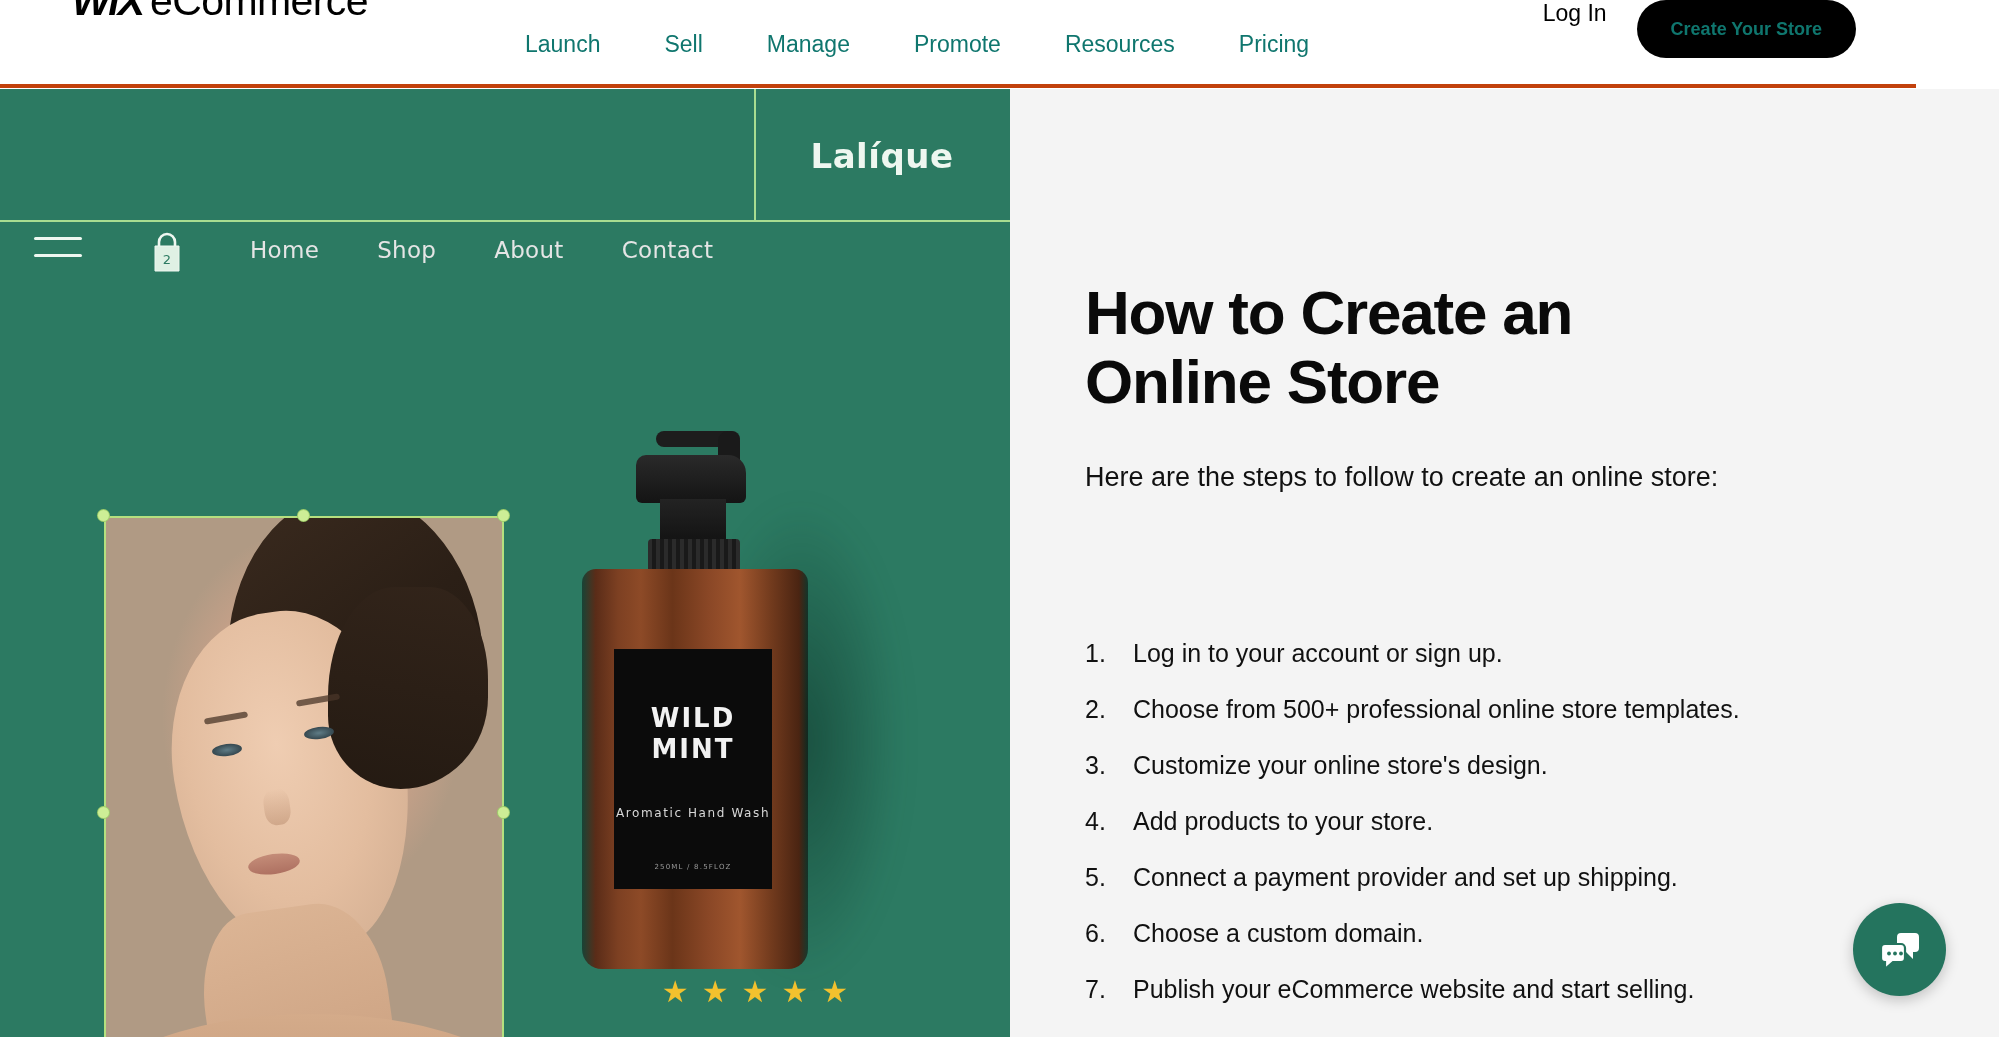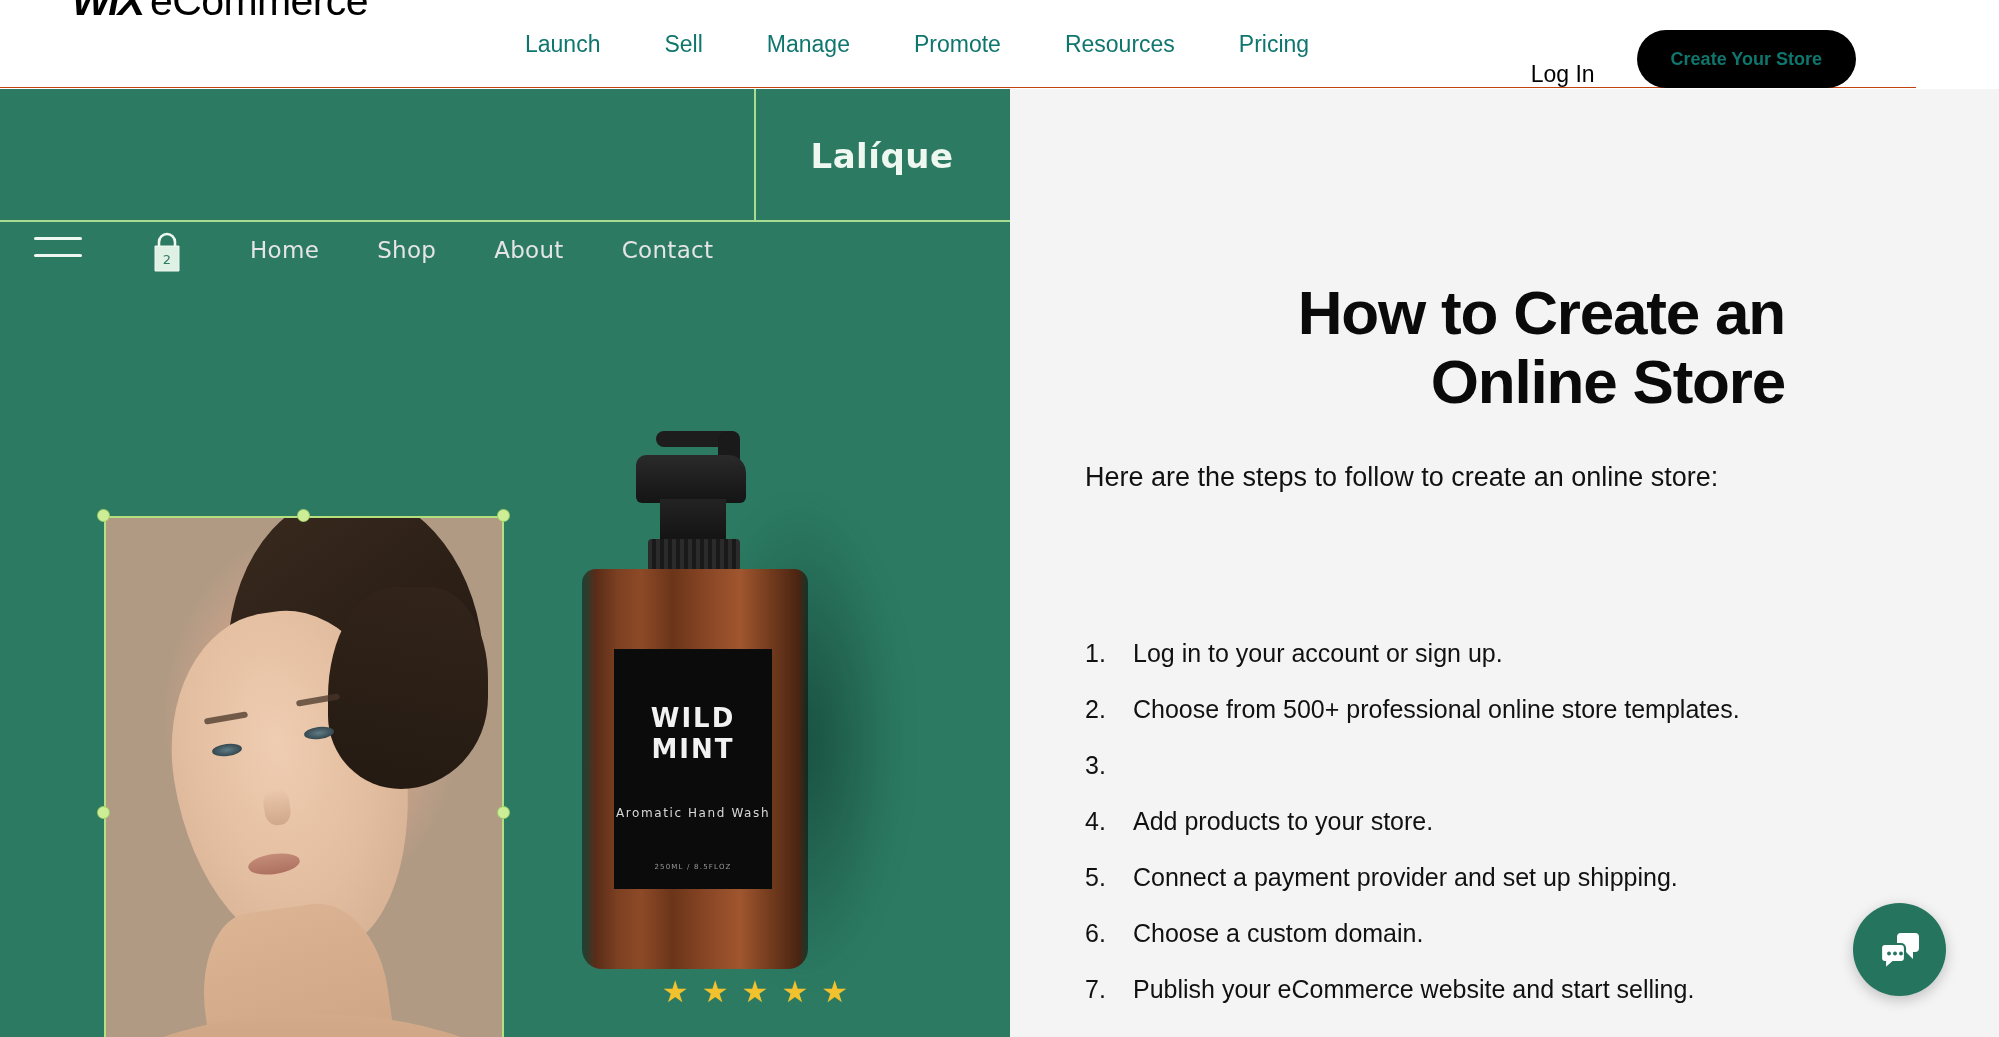--- a/index.html
+++ b/index.html
@@ -8,42 +8,42 @@
     overflow:hidden;
     background:#ffffff;
     font-family:"Liberation Sans", sans-serif;
     -webkit-font-smoothing:antialiased;
   }
 
   
   .wix-topbar{
     position:absolute; left:0; top:0; width:1916px; height:88px;
     background:#ffffff;
-    border-bottom:1px solid #c2410c;
+    border-bottom:4px solid #c2410c;
     display:flex; align-items:center;
   }
   .wix-logo{
     position:absolute; left:72px; top:-22px;
     font-size:41px; letter-spacing:-0.5px; white-space:nowrap;
     display:flex; align-items:baseline; color:#000;
   }
   .wix-logo .mark{ font-weight:700; font-style:italic; letter-spacing:-2px; }
   .wix-logo .suffix{ font-weight:400; margin-left:7px; letter-spacing:-0.6px; }
 
   .wix-nav{
     position:absolute; left:525px; top:0; height:88px;
     display:flex; align-items:center; gap:64px;
   }
   .wix-nav a{
     font-size:23px; color:#0f766e; text-decoration:none; white-space:nowrap;
     line-height:1;
   }
   .wix-right{
     position:absolute; right:60px; top:0; height:88px;
-    display:flex; align-items:flex-end; gap:42px;
+    display:flex; align-items:flex-start; gap:30px;
   }
   .wix-login{ font-size:23px; color:#000; text-decoration:none; white-space:nowrap; }
   .wix-cta{
     background:#000; color:#0f766e; border:none;
     font-family:"Liberation Sans", sans-serif;
     font-size:18px; font-weight:700;
     padding:0 34px; height:58px; border-radius:30px;
     cursor:pointer; white-space:nowrap;
   }
 
@@ -238,21 +238,21 @@
   .star{ color:#f2c12e; font-size:30px; line-height:1; }
 
   
   .content{
     position:absolute; left:1010px; top:89px; width:989px; height:948px;
     background:#f4f4f4;
   }
   .headline{
     position:absolute; left:75px; top:189px; width:700px;
     font-size:62px; font-weight:700; line-height:1.12;
-    letter-spacing:-1.2px; color:#0a0a0a; white-space:pre-line;text-align:right;
+    letter-spacing:-1.2px; color:#0a0a0a; white-space:pre-line;
   }
   .subhead{
     position:absolute; left:75px; top:370px; width:830px;
     font-size:27px; color:#111; line-height:1.4;
   }
   .steps{
     position:absolute; left:75px; top:549px; width:860px;
     list-style:none;
   }
   .steps li{
@@ -381,20 +381,21 @@
     <li>
       <span class="num">1.</span>
       <span>Log in to your account or sign up.</span>
     </li>
     <li>
       <span class="num">2.</span>
       <span>Choose from 500+ professional online store templates.</span>
     </li>
     <li>
       <span class="num">3.</span>
+      <span>Customize your online store's design.</span>
     </li>
     <li>
       <span class="num">4.</span>
       <span>Add products to your store.</span>
     </li>
     <li>
       <span class="num">5.</span>
       <span>Connect a payment provider and set up shipping.</span>
     </li>
     <li>

